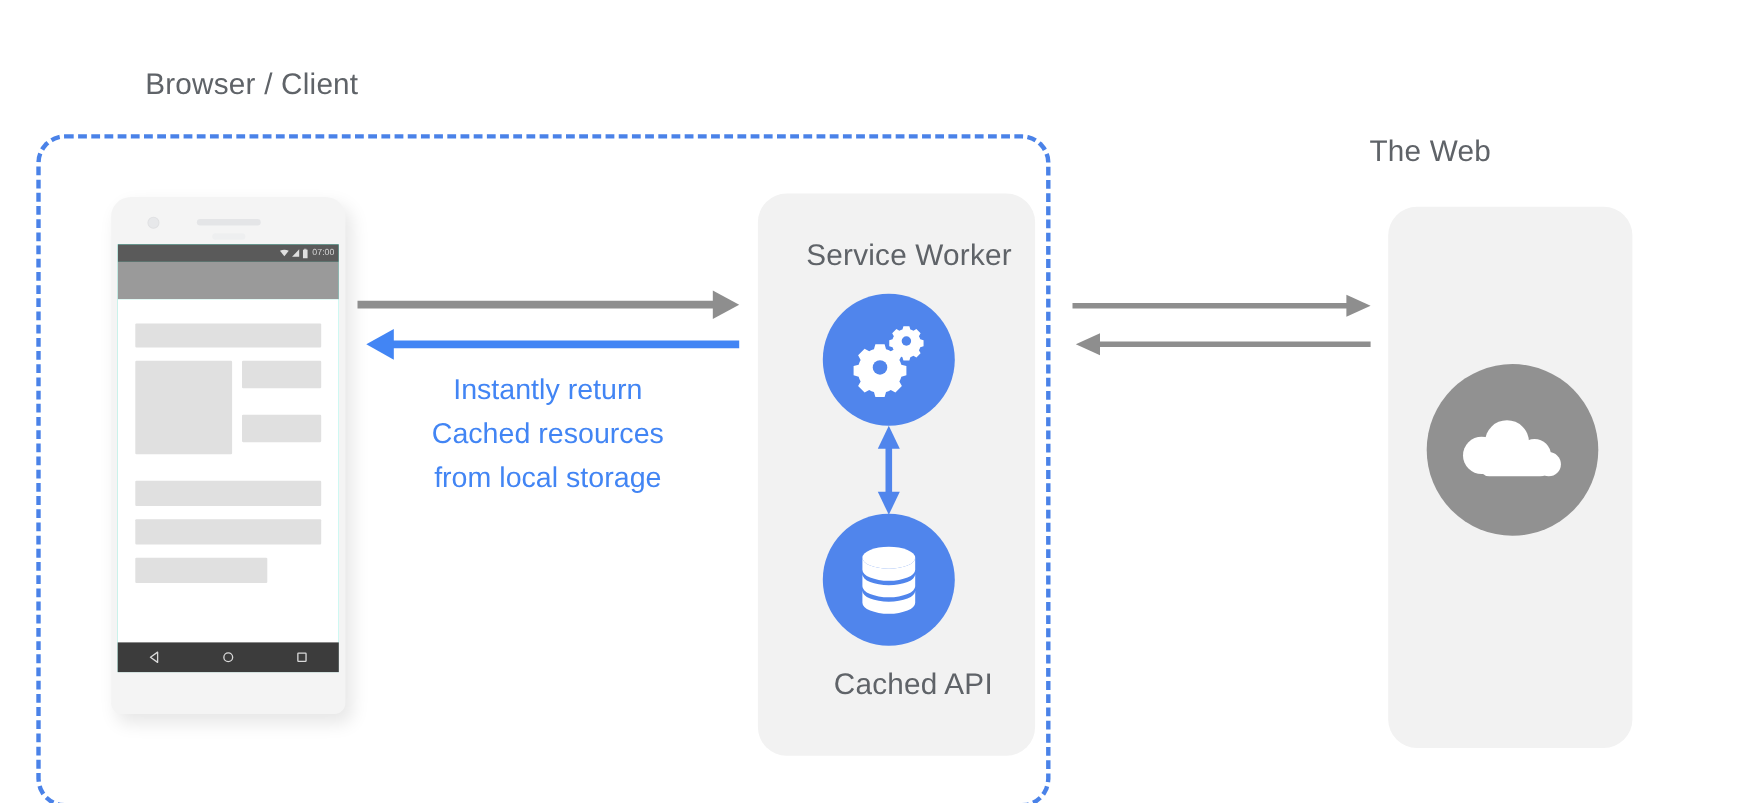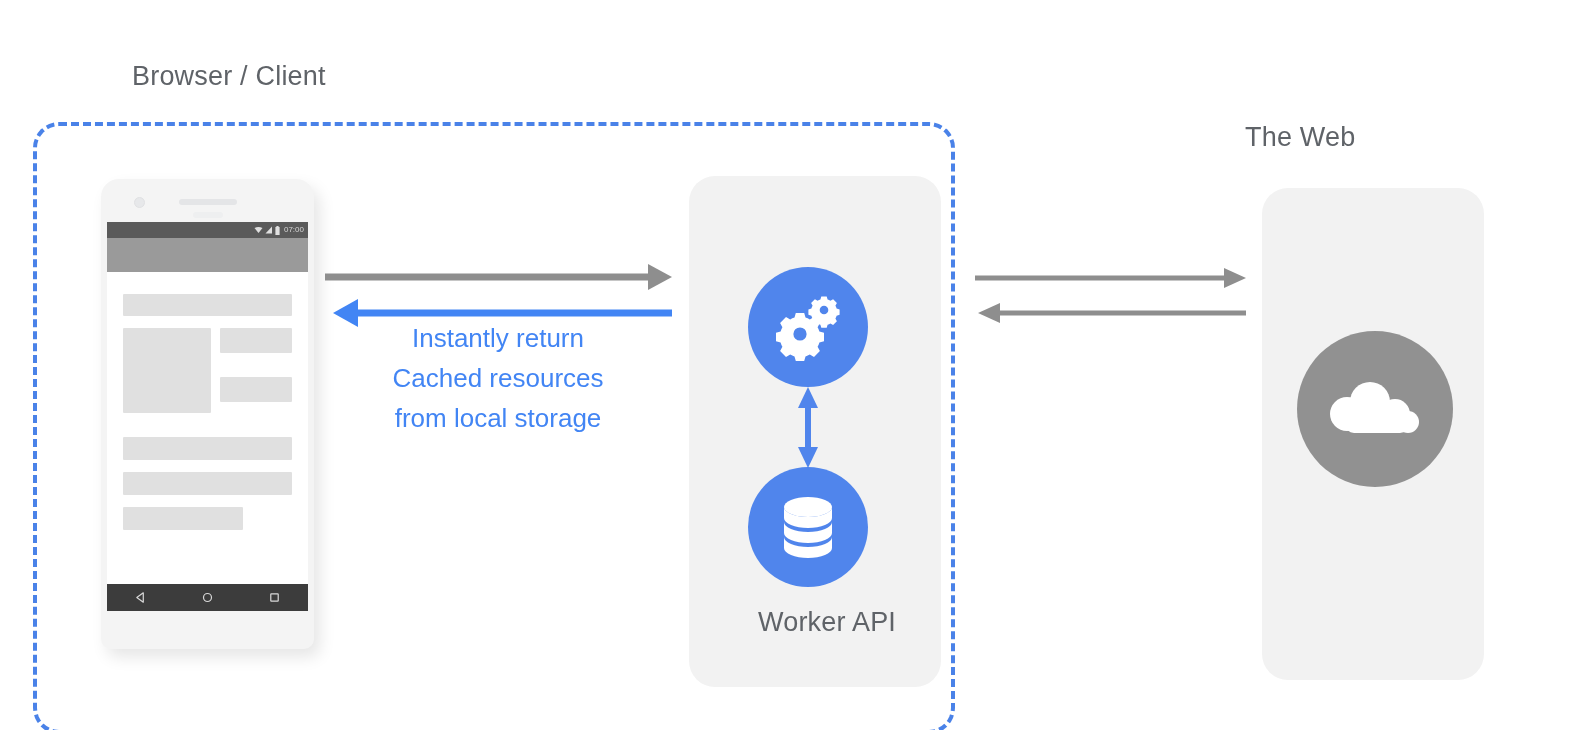--- a/index.html
+++ b/index.html
@@ -264,20 +264,21 @@
         <circle cx="7" cy="7" r="4.3" fill="none" stroke="#d8d8d8" stroke-width="1.3"></circle>
       </svg>
       <svg class="nav-glyph" viewBox="0 0 14 14">
         <rect x="3" y="3" width="8" height="8" rx="0.6" fill="none" stroke="#d8d8d8" stroke-width="1.3"></rect>
       </svg>
     </div>
   </div>
 
   <div id="sw-panel" class="panel"></div>
 
+  <div class="label-gray" style="left:733px; top:181px;">Service Worker</div>
 
   <div id="gears-badge" class="badge">
     <svg width="74" height="74" viewBox="0 0 74 74">
 
       <g transform="translate(29,44)" fill="#ffffff">
         <path d="M-4.2,-21 h8.4 l1.3,4.6 a17,17 0 0 1 4.3,1.8 l4.2,-2.3 l5.9,5.9 l-2.3,4.2 a17,17 0 0 1 1.8,4.3 l4.6,1.3 v8.4 l-4.6,1.3 a17,17 0 0 1 -1.8,4.3 l2.3,4.2 l-5.9,5.9 l-4.2,-2.3 a17,17 0 0 1 -4.3,1.8 l-1.3,4.6 h-8.4 l-1.3,-4.6 a17,17 0 0 1 -4.3,-1.8 l-4.2,2.3 l-5.9,-5.9 l2.3,-4.2 a17,17 0 0 1 -1.8,-4.3 l-4.6,-1.3 v-8.4 l4.6,-1.3 a17,17 0 0 1 1.8,-4.3 l-2.3,-4.2 l5.9,-5.9 l4.2,2.3 a17,17 0 0 1 4.3,-1.8 z"></path>
         <circle cx="0" cy="0" r="6.6" fill="#5085ec"></circle>
       </g>
 
       <g transform="translate(53,20)" fill="#ffffff">
@@ -289,37 +290,37 @@
 
   <div id="db-badge" class="badge">
     <svg width="62" height="66" viewBox="0 0 62 66">
       <ellipse cx="31" cy="13" rx="24" ry="10" fill="#ffffff"></ellipse>
       <path d="M7,13 v11 a24,10 0 0 0 48,0 v-11 a24,10 0 0 1 -48,0 z" fill="#ffffff"></path>
       <path d="M7,28 v11 a24,10 0 0 0 48,0 v-11 a24,10 0 0 1 -48,0 z" fill="#ffffff"></path>
       <path d="M7,43 v11 a24,10 0 0 0 48,0 v-11 a24,10 0 0 1 -48,0 z" fill="#ffffff"></path>
     </svg>
   </div>
 
-  <div class="label-gray" style="left:758px; top:571px;">Worker API</div>
+  <div class="label-gray" style="left:758px; top:571px;">Cached API</div>
 
   <div id="web-panel" class="panel"></div>
 
   <div id="cloud-badge" class="badge">
     <svg width="100" height="62" viewBox="0 0 100 62">
       <g fill="#ffffff">
         <circle cx="45" cy="24" r="20"></circle>
         <circle cx="22" cy="36" r="17"></circle>
         <circle cx="70" cy="36" r="15"></circle>
         <circle cx="83" cy="44" r="11"></circle>
         <rect x="20" y="36" width="64" height="19" rx="9"></rect>
       </g>
     </svg>
   </div>
 
-  <div class="label-blue" style="left:373px; top:282px; width:250px;">Instantly return
+  <div class="label-blue" style="left:373px; top:298px; width:250px;">Instantly return
 Cached resources
 from local storage</div>
 
 
   <svg id="arrow-layer">
 
     <g>
       <line x1="325" y1="241" x2="655" y2="241" stroke="#8e8e8e" stroke-width="7"></line>
       <path d="M672,241 L648,228 L648,254 Z" fill="#8e8e8e"></path>
     </g>

